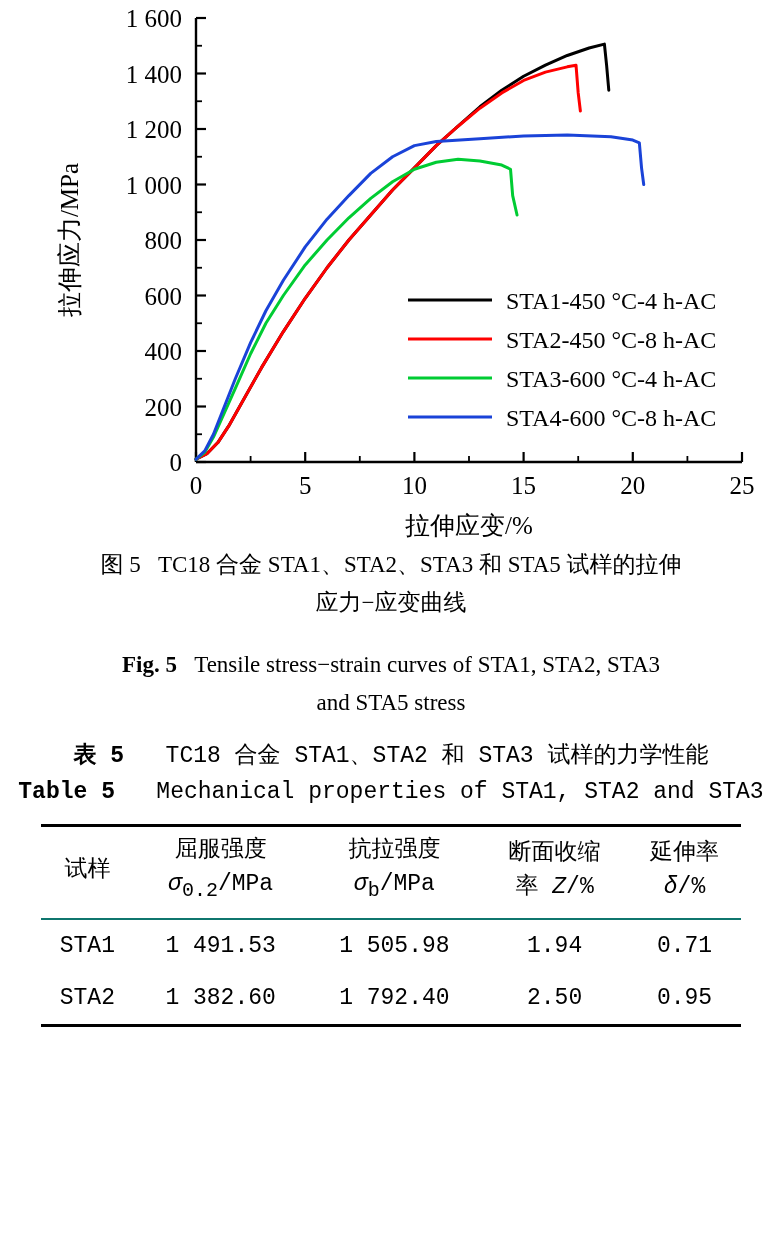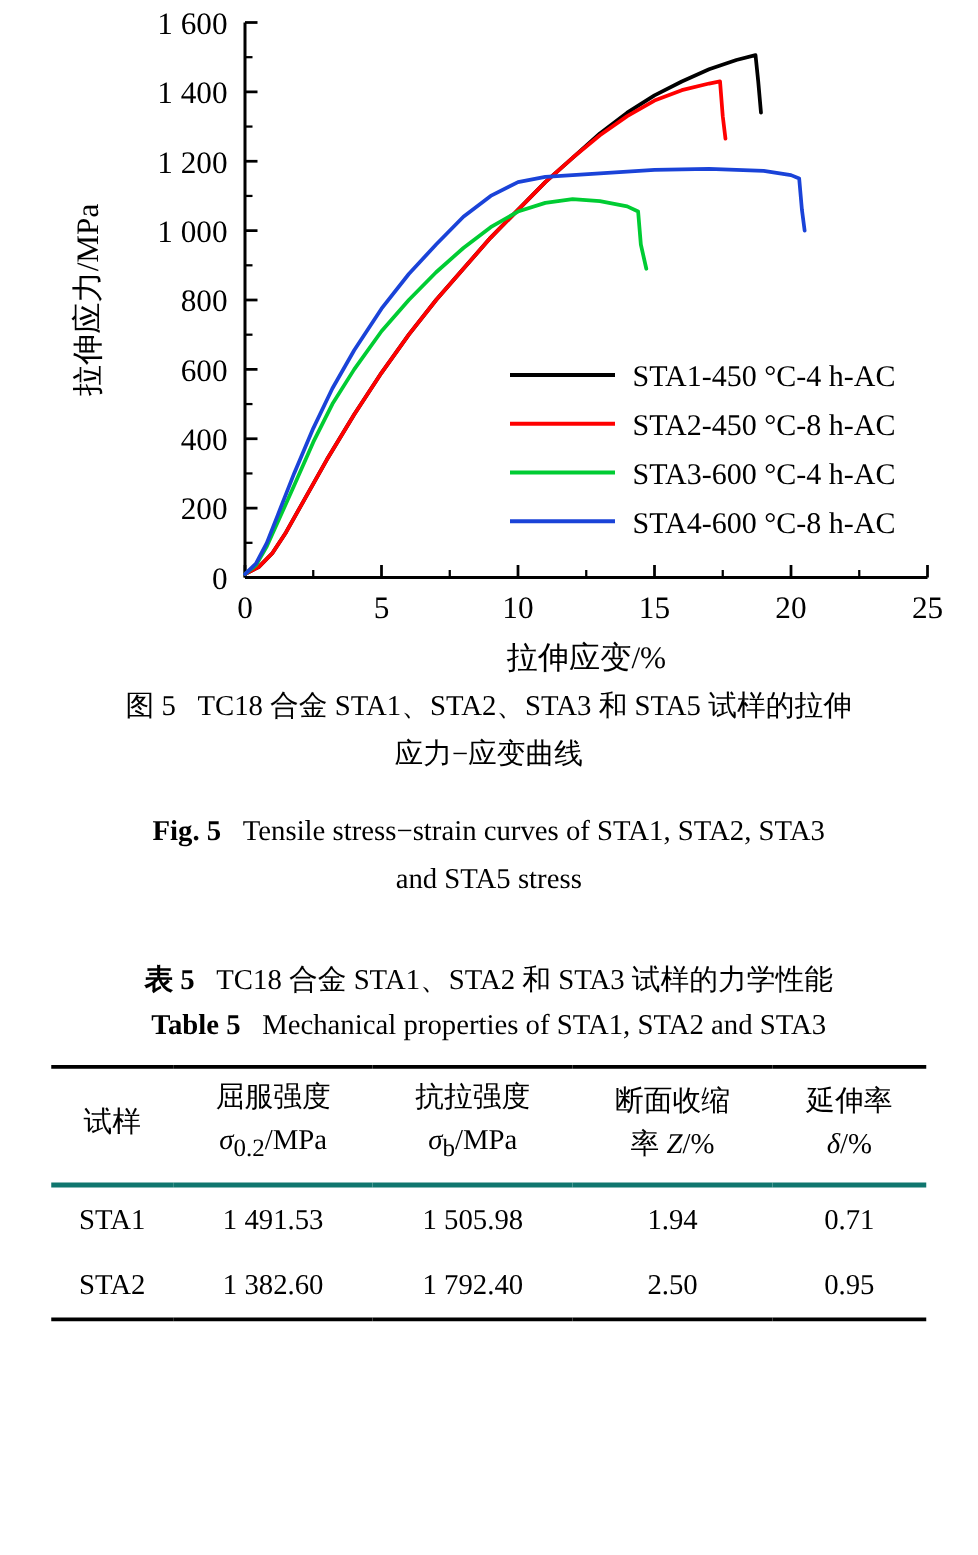--- a/index.html
+++ b/index.html
@@ -70,21 +70,22 @@
   }
   .cap-en {
     font-family: "Liberation Serif", serif;
     font-size: 23px;
     line-height: 38px;
     margin-top: 24px;
   }
 
   
   .table-section {
-    margin-top: 44px;
+    margin-top: 16px;
+    font-family: Liberation Mono, monospace;
   }
   .tbl-title-cn {
     text-align: center;
     font-size: 23px;
     line-height: 36px;
   }
   .tbl-title-en {
     text-align: center;
     font-size: 23px;
     line-height: 36px;
@@ -99,21 +100,21 @@
     font-weight: normal;
     padding: 6px 4px 10px 4px;
     text-align: center;
     vertical-align: middle;
     line-height: 34px;
   }
   table.data thead tr.top-rule th {
     border-top: 3px solid #000;
   }
   table.data tbody tr:first-child td {
-    border-top: 4px solid #0f766e;
+    border-top: 2px solid #0f766e;
   }
   table.data tbody tr:last-child td {
     border-bottom: 3px solid #000;
   }
   table.data td {
     text-align: center;
     padding: 13px 4px;
   }
   .sub {
     font-size: 20px;

